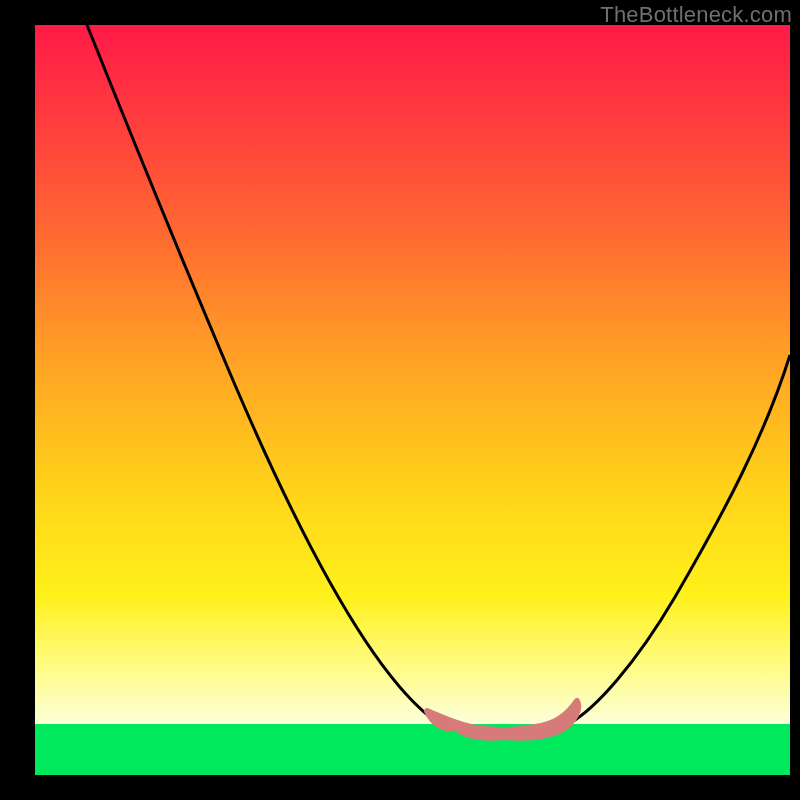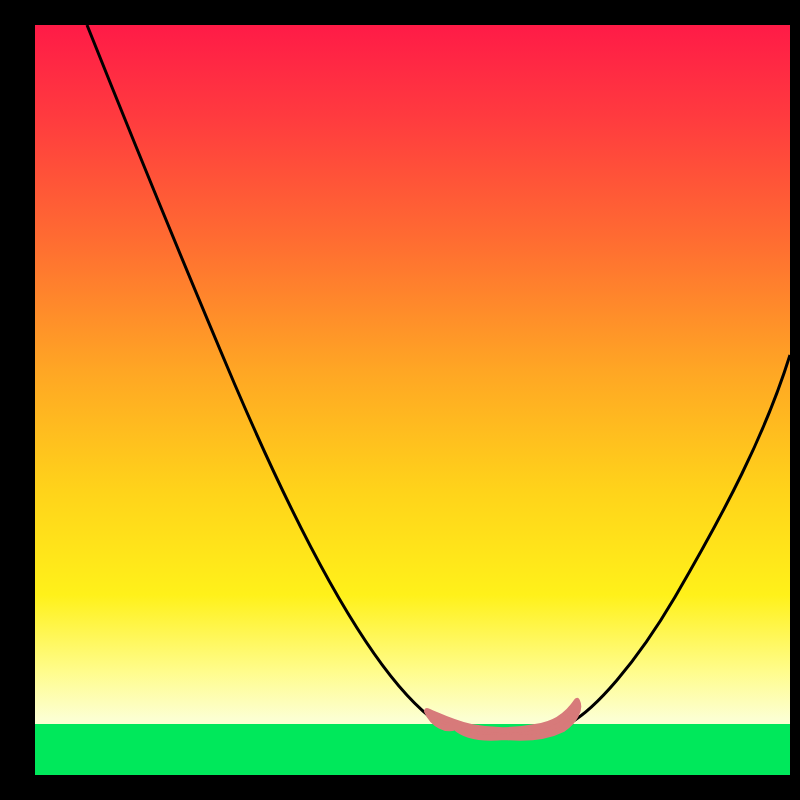--- a/index.html
+++ b/index.html
@@ -58,20 +58,21 @@
     width: 755px;
     height: 750px;
     overflow: visible;
   }
 </style>
 </head>
 <body>
 
 <div class="frame">
 
+  <div class="watermark">TheBottleneck.com</div>
 
   <div class="plot">
     <svg class="curve" viewBox="0 0 755 750" preserveAspectRatio="none">
 
       <path d="M 52 0
                C 80 70, 130 195, 200 360
                C 260 500, 330 640, 395 692
                C 410 702, 430 706, 460 708
                C 490 710, 515 708, 535 698
                C 560 684, 600 640, 640 572

